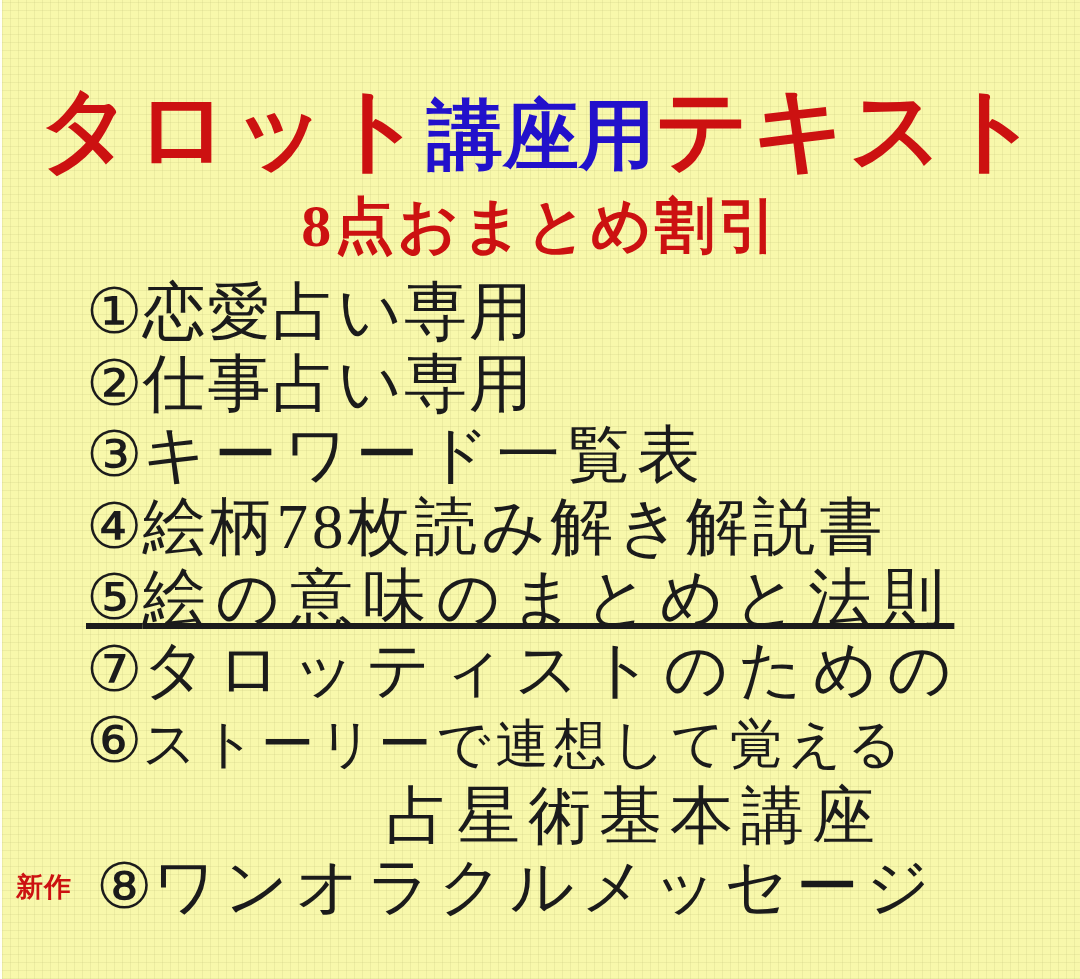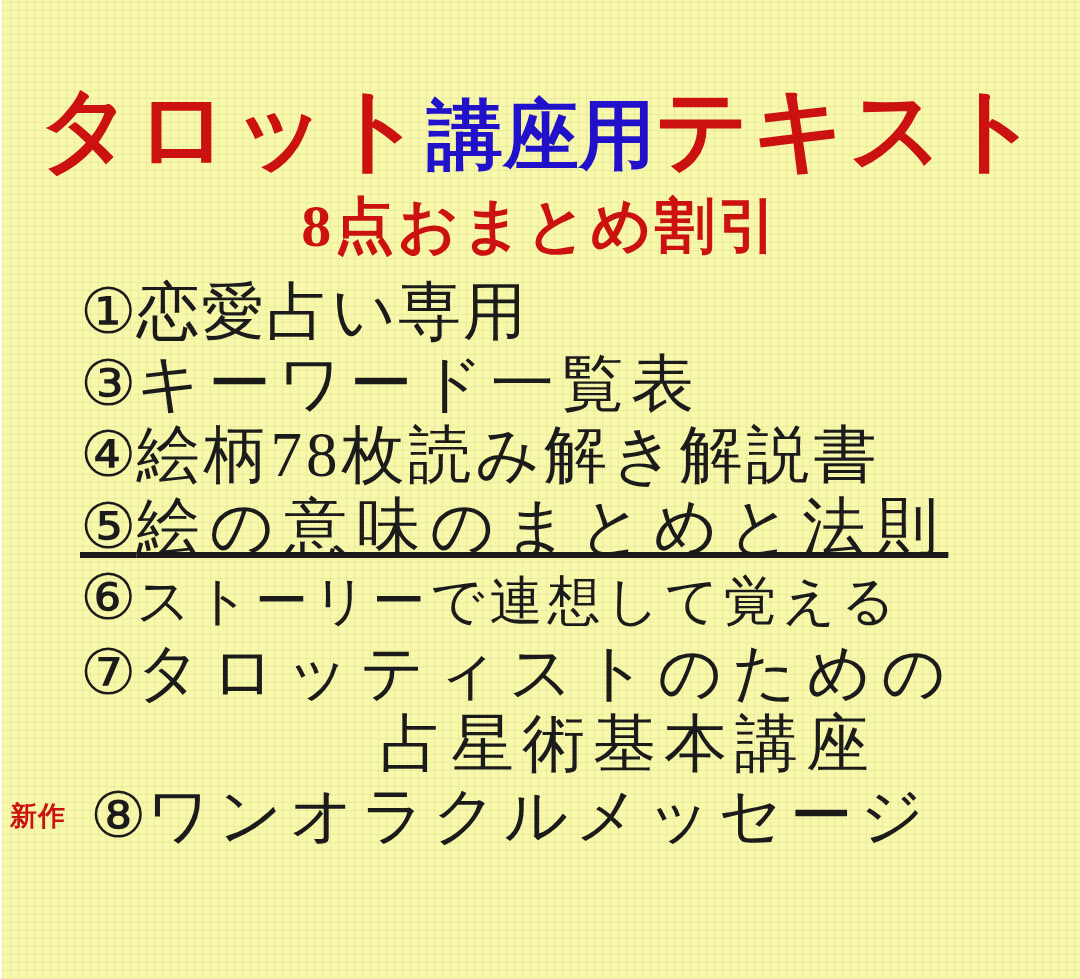--- a/index.html
+++ b/index.html
@@ -43,20 +43,21 @@
     font-size: 60px;
     line-height: 90px;
     color: #cc1111;
     letter-spacing: 3px;
   }
 
   
   .list {
     margin-top: 6px;
     color: #1b1b1b;
+    margin-left: 6px;
   }
   .item {
     font-size: 63px;
     line-height: 71.5px;
     padding-left: 78px;
     white-space: nowrap;
   }
   .item .item-number { letter-spacing: 0; }
   .item-1, .item-2   { letter-spacing: 2px; }
   .item-3            { letter-spacing: 7px; }
@@ -95,39 +96,42 @@
     </div>
     <div class="title-line2">8点おまとめ割引</div>
   </div>
 
   <div class="list">
 
     <div class="item item-1">
       <span class="item-number">①</span><span class="item-text">恋愛占い専用</span>
     </div>
 
+    <div class="item item-2">
+      <span class="item-number">②</span><span class="item-text">仕事占い専用</span>
+    </div>
 
     <div class="item item-3">
       <span class="item-number">③</span><span class="item-text">キーワード一覧表</span>
     </div>
 
     <div class="item item-4">
       <span class="item-number">④</span><span class="item-text">絵柄78枚読み解き解説書</span>
     </div>
 
     <div class="item item-5">
       <span class="item-number">⑤</span><span class="item-text">絵の意味のまとめと法則</span>
     </div>
 
+    <div class="item item-7">
+      <span class="item-number">⑦</span><span class="item-text">タロッティストのための</span>
+    </div>
+
     <div class="item item-6">
       <span class="item-number">⑥</span><span class="item-text">ストーリーで連想して覚える</span>
-    </div>
-
-    <div class="item item-7">
-      <span class="item-number">⑦</span><span class="item-text">タロッティストのための</span>
     </div>
 
     <div class="item item-7-cont">
       <span class="item-text">占星術基本講座</span>
     </div>
 
     <div class="item item-8">
       <span class="new-badge">新作</span>
         <span class="item-number">⑧</span>
         <span class="item-text">ワンオラクルメッセージ</span>

